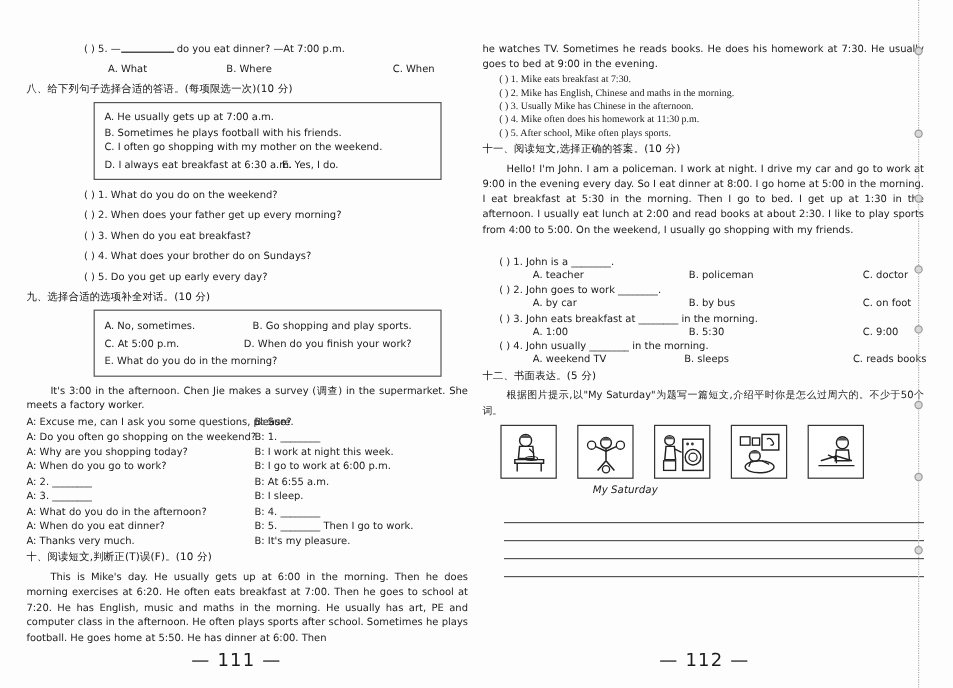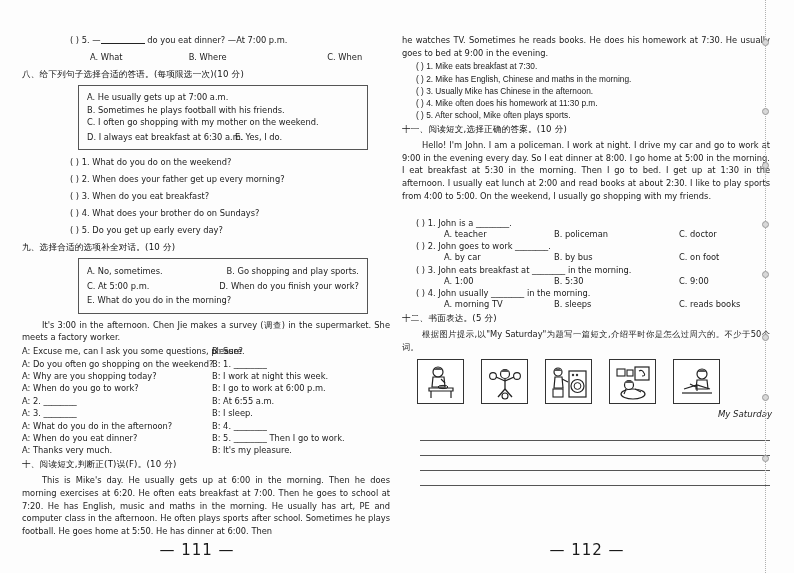--- a/index.html
+++ b/index.html
@@ -52,21 +52,21 @@
   }
   .blank-ul {
     display: inline-block;
     border-bottom: 1px solid #222;
     height: 8px;
     vertical-align: -1px;
   }
   .optbox {
     border: 1px solid #555;
     box-sizing: border-box;
-    padding: 4px 8px 5px 8px;
+    padding: 4px 24px 5px 8px;
     margin: 4px 0 5px 56px;
     width: 290px;
   }
   .optbox .qline { margin: 2.4px 0; }
   .opt-row { display: flex; }
   .opt-row .c1 { width: 150px; }
   .indent-p {
     font-size: 8.3px;
     font-family: "DejaVu Sans", sans-serif;
     line-height: 12.6px;
@@ -79,36 +79,37 @@
     display: flex;
     font-size: 8.3px;
     font-family: "DejaVu Sans", sans-serif;
     margin: 2.4px 0;
     white-space: nowrap;
   }
   .dlg-a { width: 190px; }
   .dlg-b { width: 150px; }
   .tf-row {
     font-size: 8.3px;
-    font-family: Liberation Sans, sans-serif;
+    font-family: Liberation Serif, serif;
     margin: 2.2px 0 2.2px 14px;
     white-space: nowrap;
   }
   .mc-stem {
     font-size: 8.3px;
     font-family: "DejaVu Sans", sans-serif;
     margin: 2.4px 0 1px 14px;
     white-space: nowrap;
   }
   .mc-opts {
     display: flex;
     font-size: 8.3px;
     font-family: "DejaVu Sans", sans-serif;
     margin: 0 0 1px 42px;
     white-space: nowrap;
+    gap: 20px;
   }
   .mc-opts span { display: inline-block; }
   .mc-opts .o1 { width: 110px; }
   .mc-opts .o2 { width: 125px; }
   .pics {
     display: flex;
     gap: 17px;
     margin: 6px 0 0 15px;
   }
   .pic {
@@ -121,21 +122,20 @@
     align-items: center;
     justify-content: center;
     overflow: hidden;
   }
   .pic svg { display: block; }
   .pic-caption {
     font-size: 8.6px;
     font-family: "DejaVu Sans", sans-serif;
     margin: 5px 0 0 92px;
     font-style: italic;
-    text-align: right;
   }
   .write-lines { margin: 7px 2px 0 18px; }
   .wline {
     border-bottom: 1px solid #555;
     height: 14px;
   }
   .pagenum {
     text-align: center;
     font-size: 15px;
     font-family: "DejaVu Sans", sans-serif;
@@ -295,21 +295,21 @@
           <span>C. on foot</span>
         </div>
         <div class="mc-stem">(      ) 3.  John eats breakfast at ________ in the morning.</div>
         <div class="mc-opts">
           <span class="o1">A. 1:00</span>
           <span class="o2">B. 5:30</span>
           <span>C. 9:00</span>
         </div>
         <div class="mc-stem">(      ) 4.  John usually ________ in the morning.</div>
         <div class="mc-opts">
-          <span class="o1">A. morning TV</span>
+          <span class="o1">A. weekend TV</span>
           <span class="o2">B. sleeps</span>
           <span>C. reads books</span>
         </div>
       </div>
 
       <div class="zh-head">十二、书面表达。(5 分)</div>
       <div class="indent-p">根据图片提示,以"My Saturday"为题写一篇短文,介绍平时你是怎么过周六的。不少于50个词。</div>
 
       <div class="pics">
         <div class="pic">

